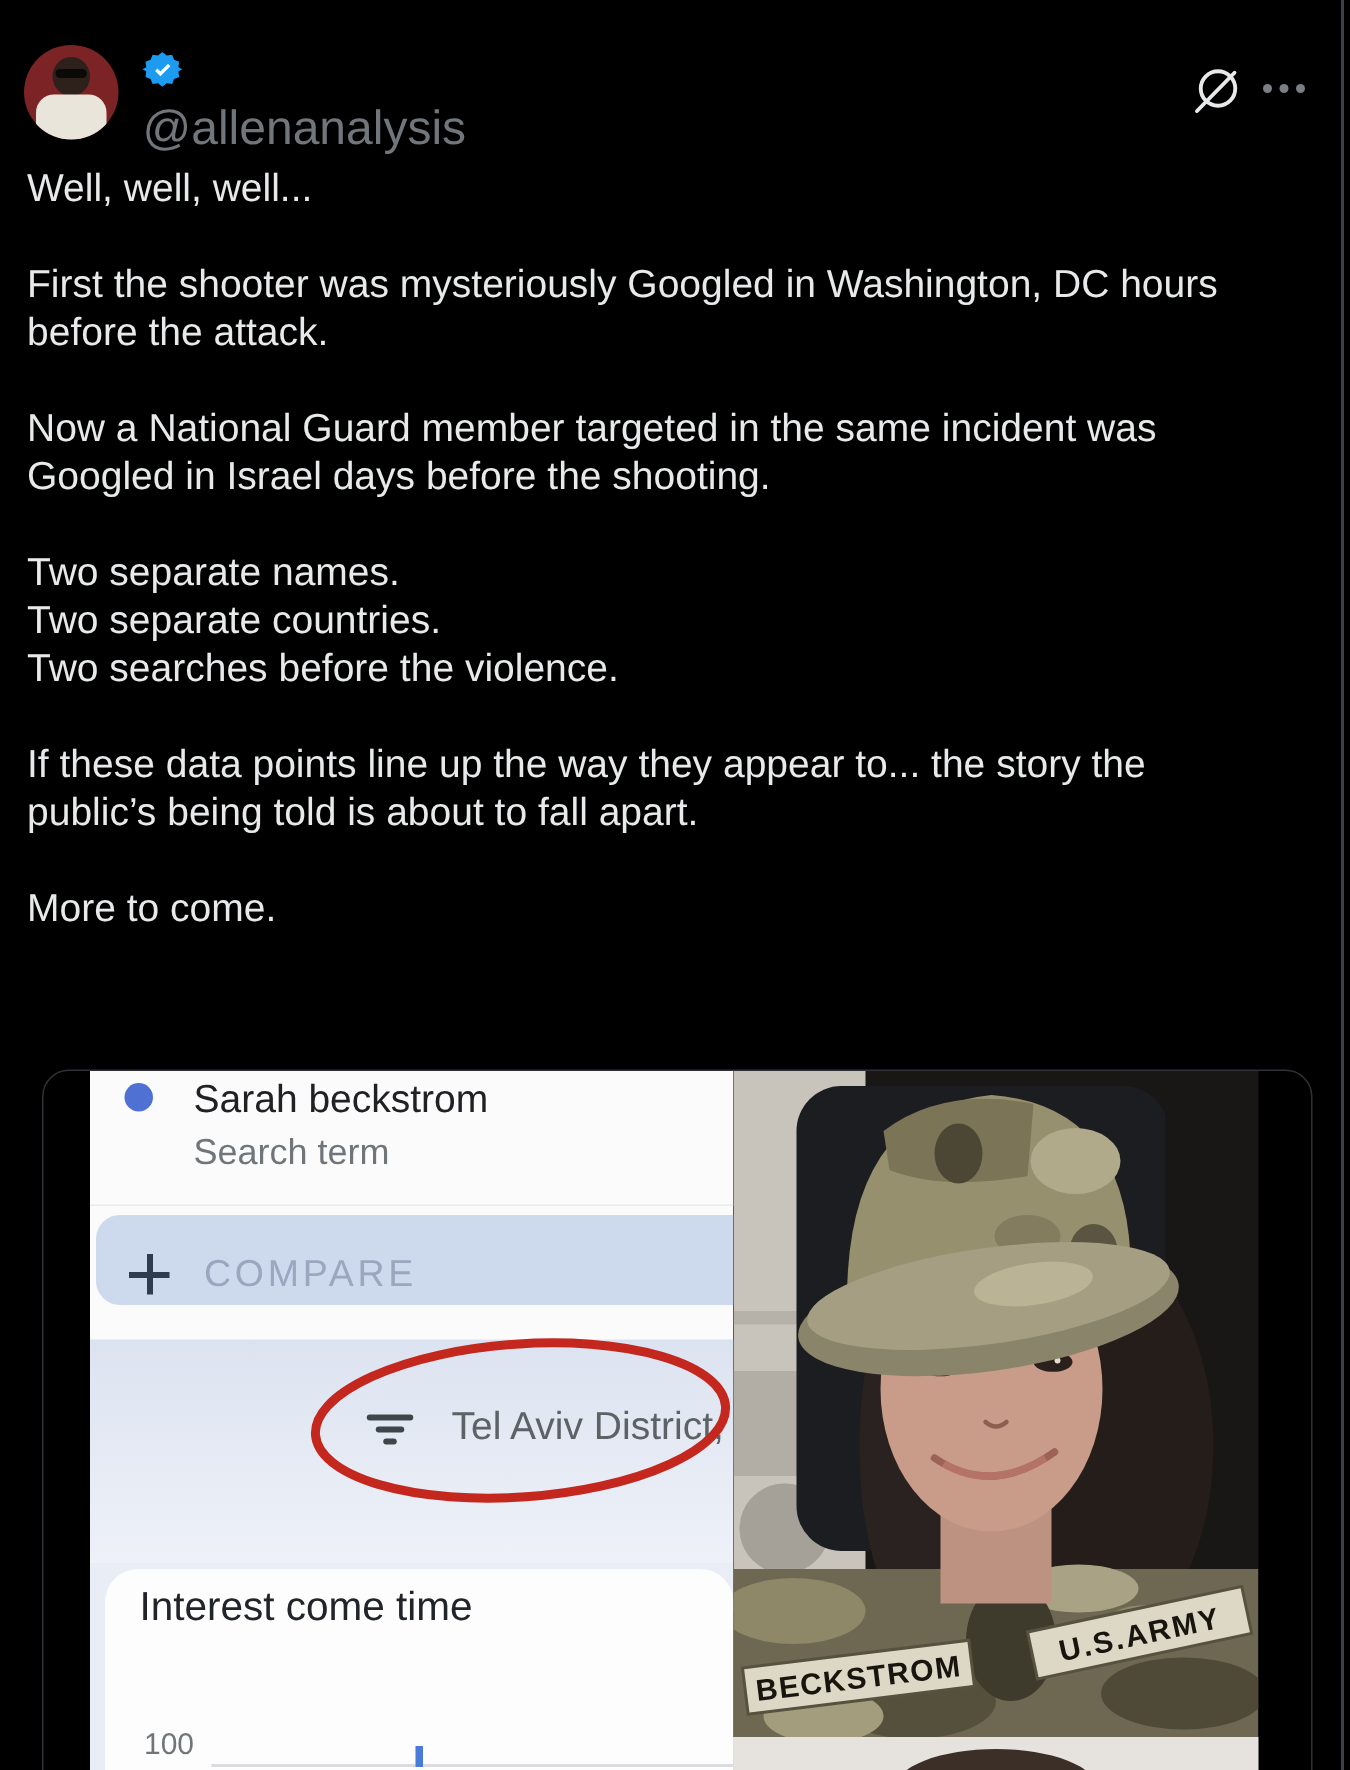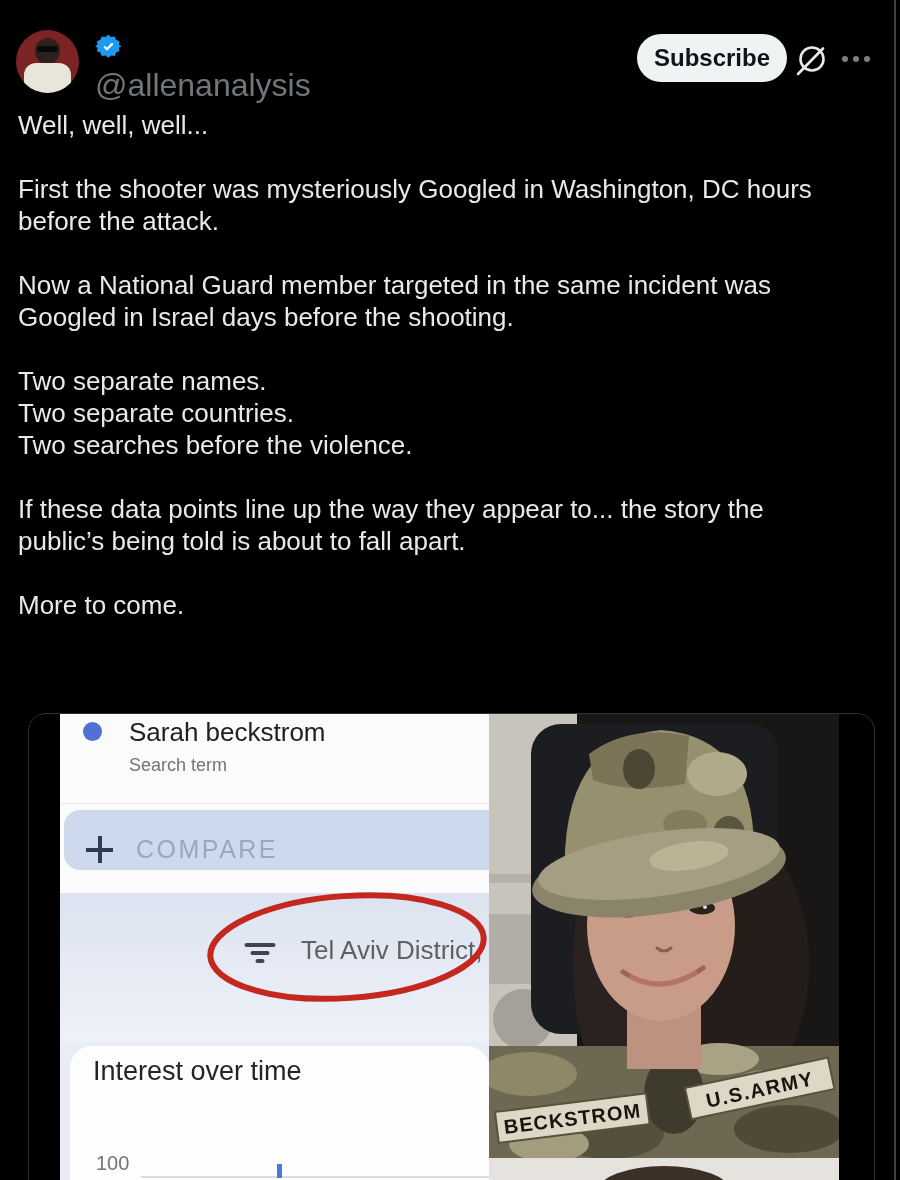--- a/index.html
+++ b/index.html
@@ -25,21 +25,21 @@
   
   .tweet-text{left:18px;top:109px;width:870px;font-size:26px;line-height:32px;color:#e7e9ea;white-space:pre-line;}
 
   
   .embed{left:28px;top:713px;width:845px;height:500px;border:1.5px solid #2e3236;border-radius:18px;
          background:#000;overflow:hidden;cursor:pointer;}
   .trends{position:absolute;left:31px;top:0;width:429px;height:500px;background:#fbfbfc;}
   .t-sec1{position:absolute;left:0;top:0;width:100%;height:89px;background:#fbfbfc;border-bottom:1px solid #e8eaec;}
   .t-dot{position:absolute;left:23px;top:8px;width:19px;height:19px;border-radius:50%;background:#4e71d3;}
   .t-term{position:absolute;left:69px;top:3px;font-size:26px;color:#202124;}
-  .t-sub{position:absolute;left:69px;top:41px;font-size:18px;color:#70757a;}
+  .t-sub{position:absolute;left:69px;top:41px;font-size:24px;color:#70757a;}
   .t-chip{position:absolute;left:4px;top:96px;width:425px;height:60px;background:#cdd9ed;border-radius:16px 0 0 16px;}
   .t-plus{position:absolute;left:22px;top:26px;width:27px;height:27px;}
   .t-plus:before,.t-plus:after{content:"";position:absolute;background:#2f3b4e;}
   .t-plus:before{left:12px;top:0;width:4px;height:27px;}
   .t-plus:after{left:0;top:12px;width:27px;height:4px;}
   .t-compare{position:absolute;left:72px;top:25px;font-size:25px;letter-spacing:2.5px;color:#9aa7bf;}
   .t-sec3{position:absolute;left:0;top:179px;width:100%;height:149px;background:linear-gradient(#dce3f0,#eef1f8);}
   .t-filter{position:absolute;left:184px;top:50px;width:32px;height:22px;}
   .t-filter i{position:absolute;left:50%;transform:translateX(-50%);height:4px;border-radius:2px;background:#3e464c;display:block;}
   .t-filter i:nth-child(1){top:0;width:31px;}
@@ -72,23 +72,20 @@
   </div>
 
   <div class="abs name-row">
     <svg width="27" height="27" viewBox="0 0 24 24">
       <path fill="#1d9bf0" d="M12 1.5l2.6 2.1 3.3-.5 1.2 3.1 3.1 1.2-.5 3.3L24 12l-2.3 1.3.5 3.3-3.1 1.2-1.2 3.1-3.3-.5L12 22.5l-2.6-2.1-3.3.5-1.2-3.1-3.1-1.2.5-3.3L0 12l2.3-1.3-.5-3.3 3.1-1.2 1.2-3.1 3.3.5z" transform="translate(0 0) scale(0.98)"></path>
       <path fill="#fff" d="M10.6 15.8l-3.1-3.1 1.4-1.4 1.7 1.7 4.5-4.5 1.4 1.4z"></path>
     </svg>
   </div>
   <div class="abs handle">@allenanalysis</div>
 
-  <div class="abs subscribe">
-    <span>Subscribe</span>
-  </div>
 
   <div class="abs grok-btn">
     <svg width="36" height="36" viewBox="0 0 36 36">
       <circle cx="18" cy="17" r="11.5" stroke="#e7e9ea" stroke-width="2.6" fill="none"></circle>
       <line x1="4" y1="32" x2="29" y2="6.5" stroke="#e7e9ea" stroke-width="2.6" stroke-linecap="round"></line>
     </svg>
   </div>
 
   <div class="abs more-btn">
     <span class="dot"></span>
@@ -135,21 +132,21 @@
             <i></i>
           </div>
         <div class="t-region">Tel Aviv District,</div>
         <svg class="t-ellipse" viewBox="0 0 290 124">
           <ellipse cx="145" cy="62" rx="137" ry="51" fill="none" stroke="#c4271d" stroke-width="6" transform="rotate(-4 145 62)"></ellipse>
         </svg>
       </div>
 
       <div class="t-sec4">
         <div class="t-card">
-          <div class="t-title">Interest over time</div>
+          <div class="t-title">Interest come time</div>
           <div class="t-ytick">100</div>
           <div class="t-gridline"></div>
           <div class="t-spike"></div>
         </div>
       </div>
     </div>
 
     <div class="photo-col">
       <svg width="350" height="444" viewBox="0 0 350 444">
 

